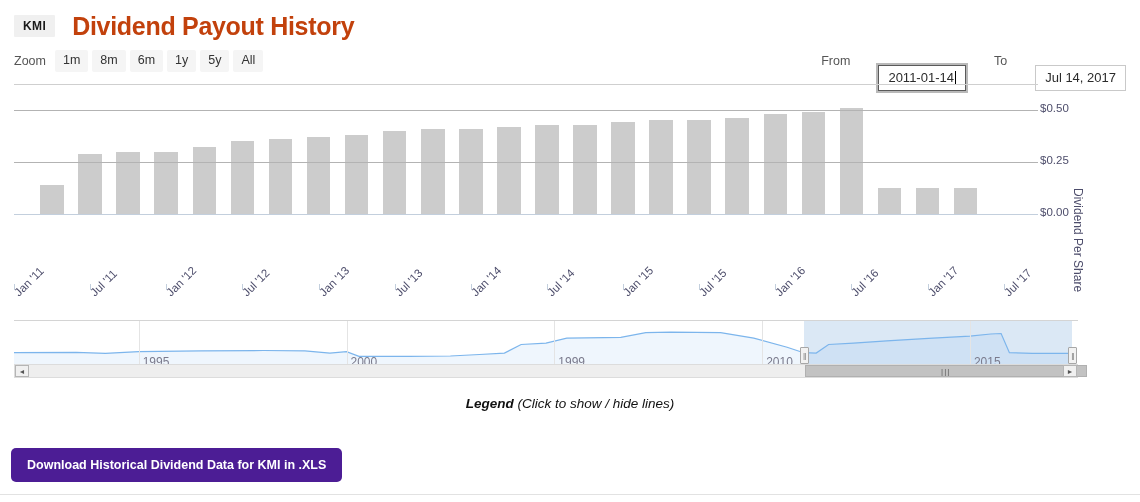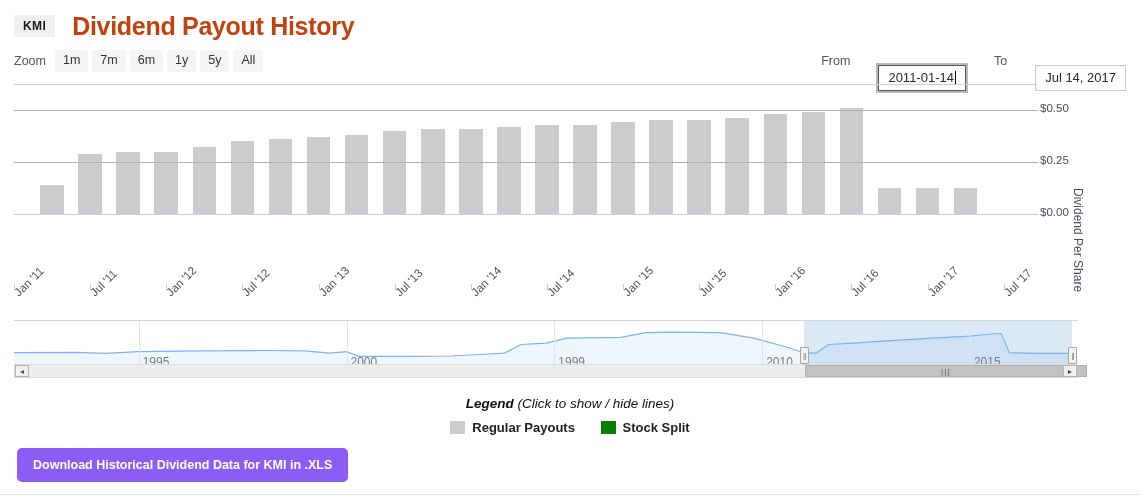--- a/index.html
+++ b/index.html
@@ -360,21 +360,21 @@
 <body>
 
 <div class="header">
   <span class="ticker-badge">KMI</span>
   <span class="page-title">Dividend Payout History</span>
 </div>
 
 <div class="controls">
   <span class="zoom-label">Zoom</span>
   <button class="zoom-btn">1m</button>
-  <button class="zoom-btn">7m</button>
+  <button class="zoom-btn">8m</button>
   <button class="zoom-btn">6m</button>
   <button class="zoom-btn">1y</button>
   <button class="zoom-btn">5y</button>
   <button class="zoom-btn">All</button>
 
   <div class="range-inputs">
     <span class="range-word">From</span>
     <span class="date-box focused"><span>2011-01-14</span><span class="caret"></span></span>
     <span class="range-word">To</span>
     <span class="date-box">Jul 14, 2017</span>
@@ -481,24 +481,16 @@
     <div class="sb-track" id="sbTrack" style="left: 789.688px; width: 282.078px;">|||</div>
     <div class="sb-arrow" style="right:0">►</div>
   </div>
 </div>
 
 <div class="legend">
   <div class="legend-title">
     <b>Legend</b>
     <span>(Click to show / hide lines)</span>
   </div>
-  <div class="legend-items">
-    <span class="legend-item">
-      <span class="swatch" id="sw0" style="background: rgb(204, 204, 204);"></span><span>Regular Payouts</span>
-    </span>
-    <span class="legend-item">
-      <span class="swatch" id="sw1" style="background: rgb(0, 128, 0);"></span><span>Stock Split</span>
-    </span>
-  </div>
 </div>
 
-<button class="download-btn" style="background: #8b5cf6; margin-left: 6px;">Download Historical Dividend Data for KMI in .XLS</button>
+<button class="download-btn" style="background: #4c1d95;">Download Historical Dividend Data for KMI in .XLS</button>
 <div class="bottom-rule"></div>
 
 </body></html>

